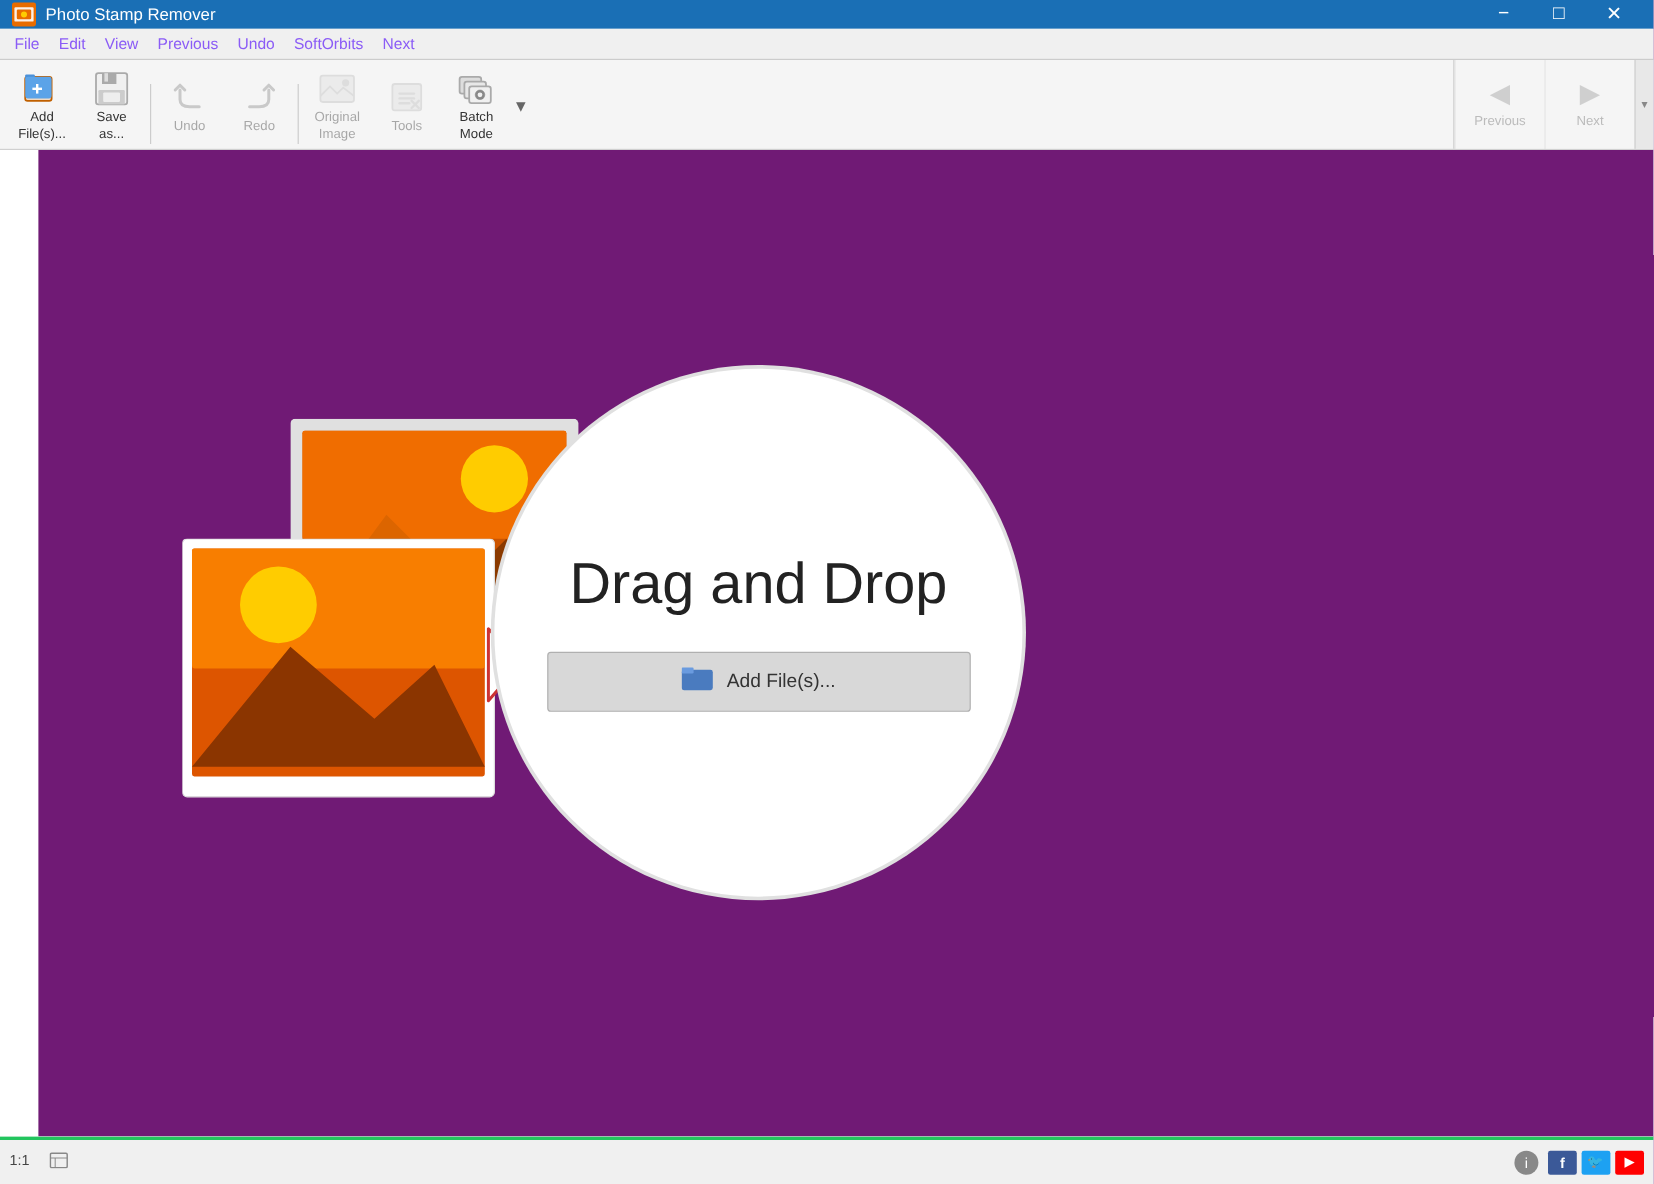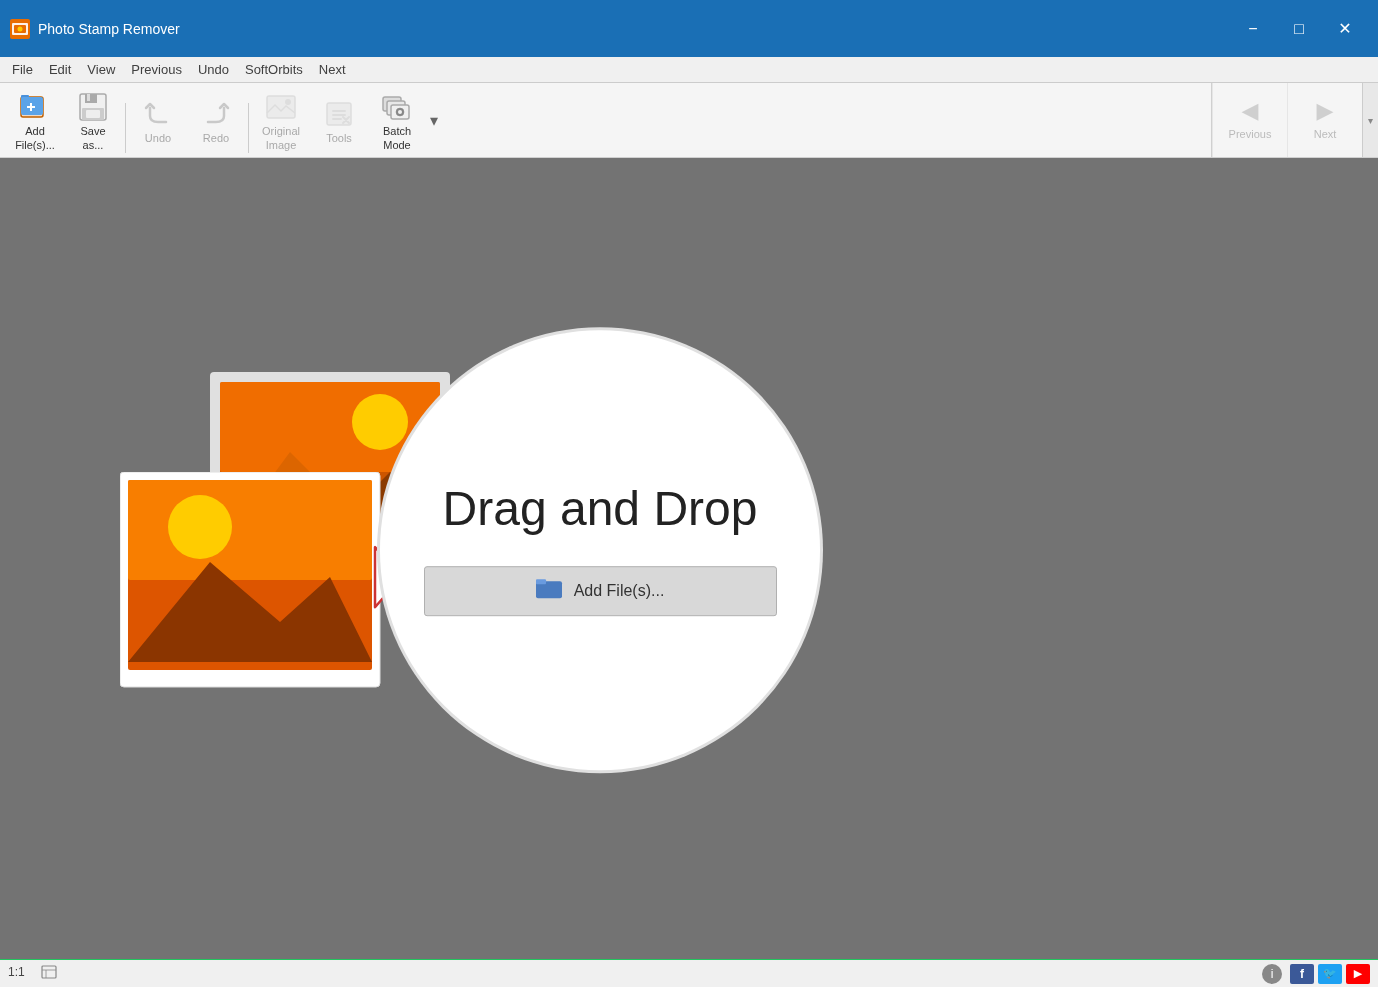--- a/index.html
+++ b/index.html
@@ -2,21 +2,21 @@
 <html><head>
   <meta charset="utf-8">
   <style>
     * { box-sizing: border-box; margin: 0; padding: 0; }
     body { font-family: 'Segoe UI', Arial, sans-serif; background: #fff; width: 1378px; height: 987px; overflow: hidden; display: flex; flex-direction: column; }
 
     
     .title-bar {
       background: #1a6fb5;
       color: white;
-      height: 57px;
+      height: 24px;
       display: flex;
       align-items: center;
       padding: 0 10px;
       justify-content: space-between;
       flex-shrink: 0;
     }
     .title-bar-left {
       display: flex;
       align-items: center;
       gap: 8px;
@@ -57,21 +57,21 @@
       height: 26px;
       display: flex;
       align-items: center;
       padding: 0 4px;
       flex-shrink: 0;
     }
     .menu-item {
       padding: 2px 8px;
       font-size: 13px;
       cursor: pointer;
-      color: #404040;
+      color: #8b5cf6;
     }
 
     
     .toolbar {
       background: #f5f5f5;
       border-bottom: 1px solid #d0d0d0;
       height: 75px;
       display: flex;
       align-items: center;
       padding: 0 4px;
@@ -168,21 +168,22 @@
       position: relative;
     }
 
     
     .drop-zone {
       flex: 1;
       display: flex;
       align-items: center;
       justify-content: center;
       position: relative;
-      background: #737373;
+      background: #701a75;
+      margin-left: 32px;
     }
 
     
     .image-illustration {
       position: absolute;
       left: 120px;
       top: 50%;
       transform: translateY(-55%);
       width: 380px;
       height: 340px;
@@ -232,23 +233,23 @@
       font-size: 16px;
       color: #333;
       margin-top: 10px;
     }
     .folder-icon-btn {
       font-size: 22px;
     }
 
     
     .status-bar {
-      height: 28px;
+      height: 40px;
       background: #f0f0f0;
-      border-top: 1px solid #22c55e;
+      border-top: 3px solid #22c55e;
       display: flex;
       align-items: center;
       padding: 0 8px;
       font-size: 12px;
       color: #444;
       flex-shrink: 0;
     }
     .status-left { display: flex; gap: 16px; flex: 1; }
     .status-right { display: flex; align-items: center; gap: 8px; }
     .status-social { display: flex; gap: 4px; }

